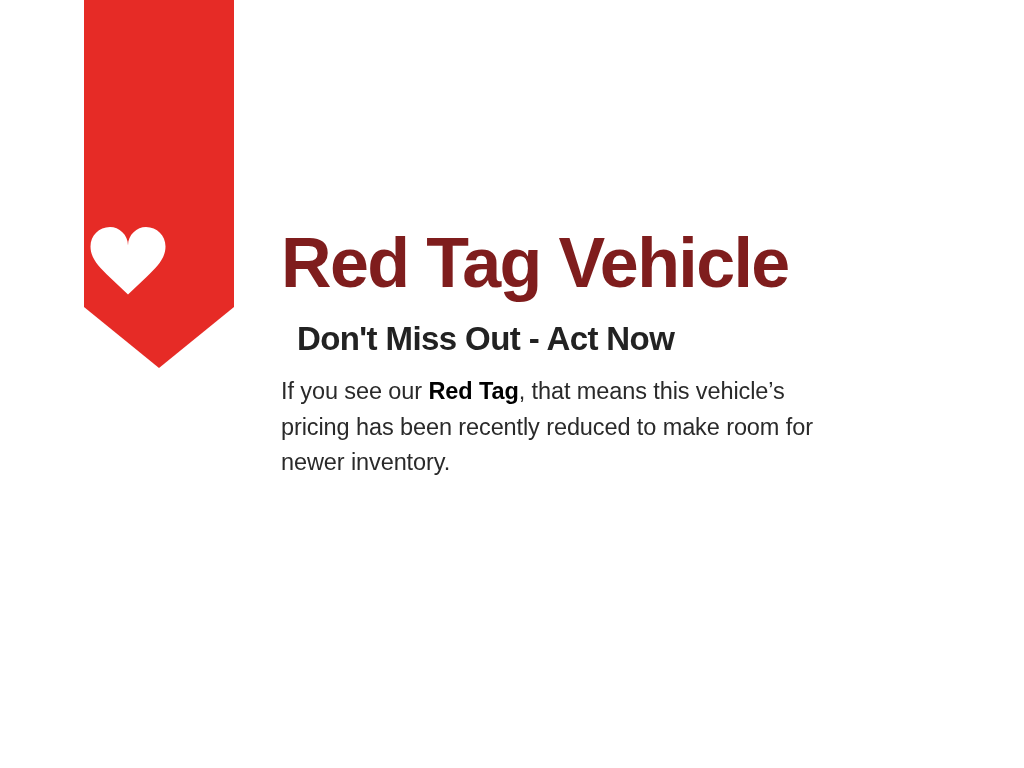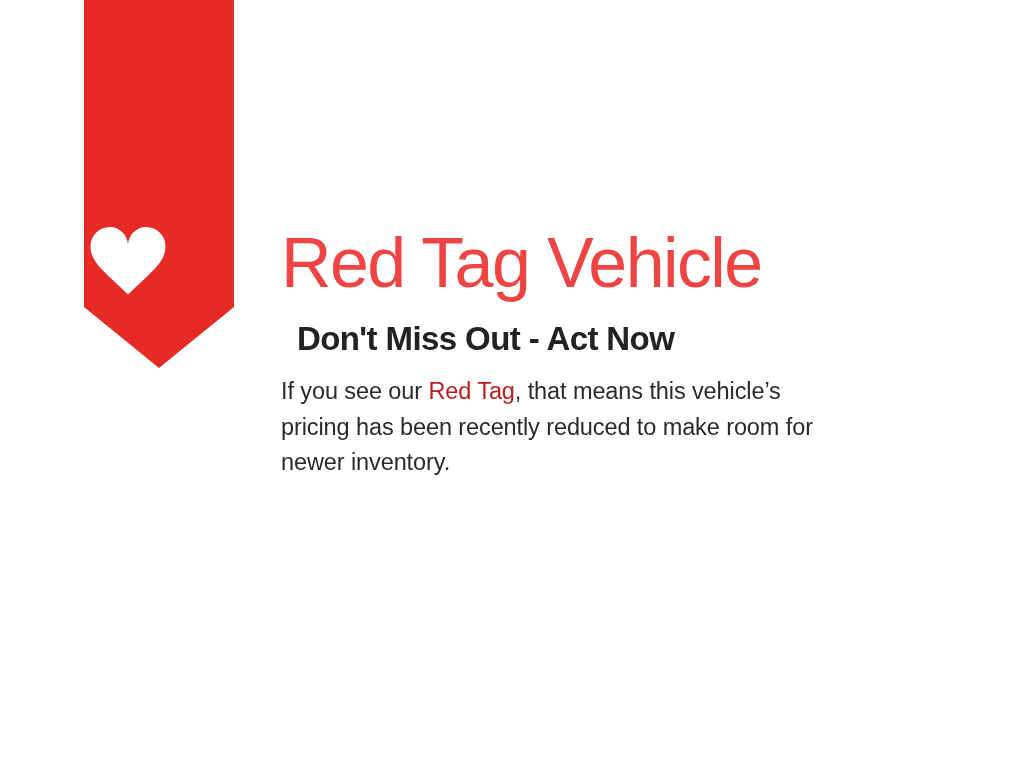--- a/index.html
+++ b/index.html
@@ -41,24 +41,24 @@
     top: 0;
     width: 640px;
   }
   .headline {
     position: absolute;
     left: 0;
     top: 224px;
     margin: 0;
     font-family: "Liberation Sans", sans-serif;
     font-size: 70px;
-    font-weight: 400;
+    font-weight: 700;
     line-height: 78px;
     letter-spacing: -1.6px;
-    color: #ef4444;
+    color: #7f1d1d;
     white-space: nowrap;
   }
   .subhead {
     position: absolute;
     left: 0;
     top: 303px;
     margin: 16px;
     font-family: "Liberation Sans", sans-serif;
     font-size: 33px;
     font-weight: 700;
@@ -74,22 +74,22 @@
     width: 540px;
     margin: 0;
     font-family: "Liberation Sans", sans-serif;
     font-size: 23.5px;
     font-weight: 400;
     line-height: 35.5px;
     letter-spacing: -0.1px;
     color: #2a2a2a;
   }
   .bodycopy .accent {
-    font-weight: 400;
-    color: #b91c1c;
+    font-weight: 700;
+    color: #000000;
   }
 </style>
 </head>
 <body>
 
 <div class="slide">
 
   <div class="tag-banner">
     <svg viewBox="0 0 150 368" xmlns="http://www.w3.org/2000/svg" aria-hidden="true">
       <path d="M0 0 H150 V307 L75 368 L0 307 Z" fill="#e62b26"></path>

